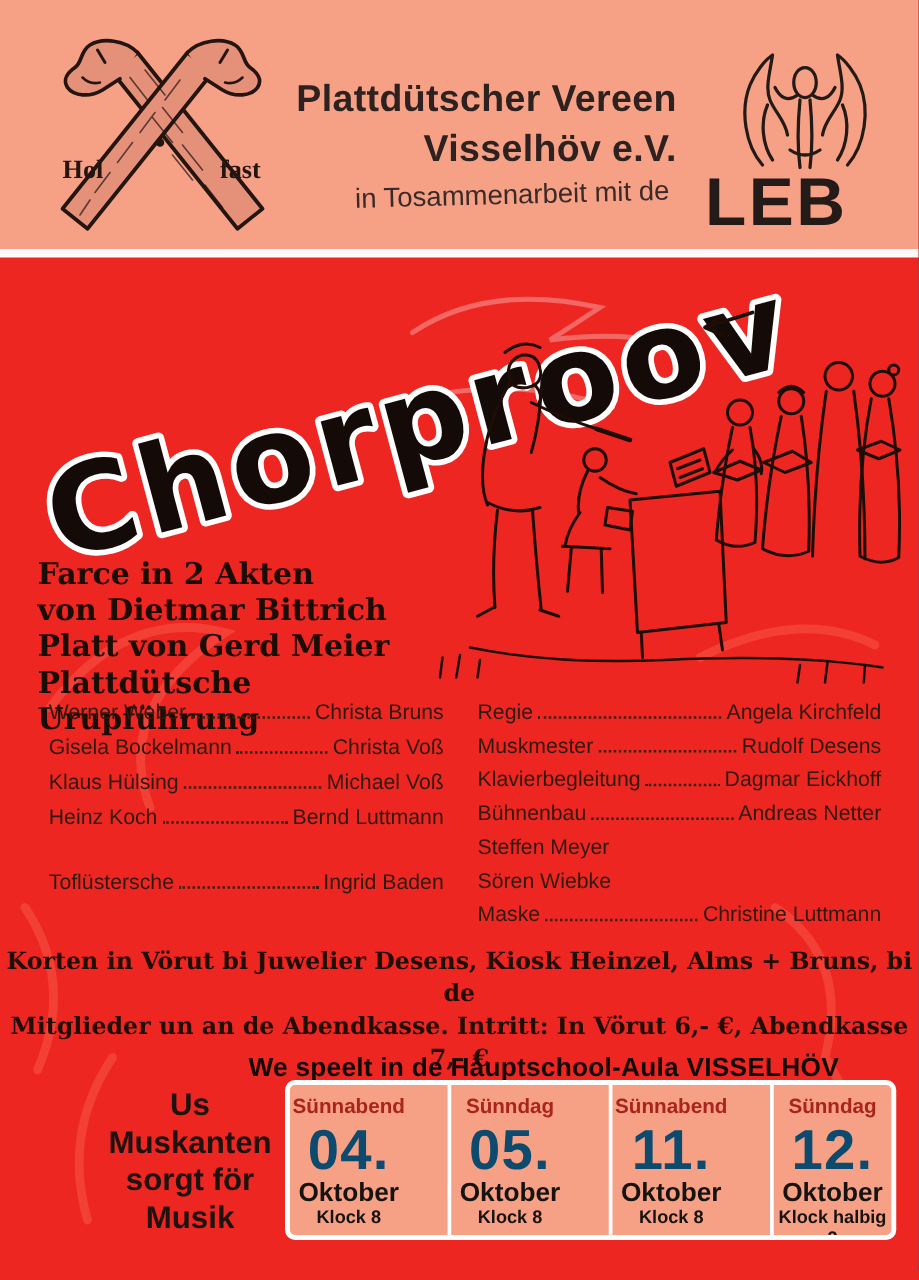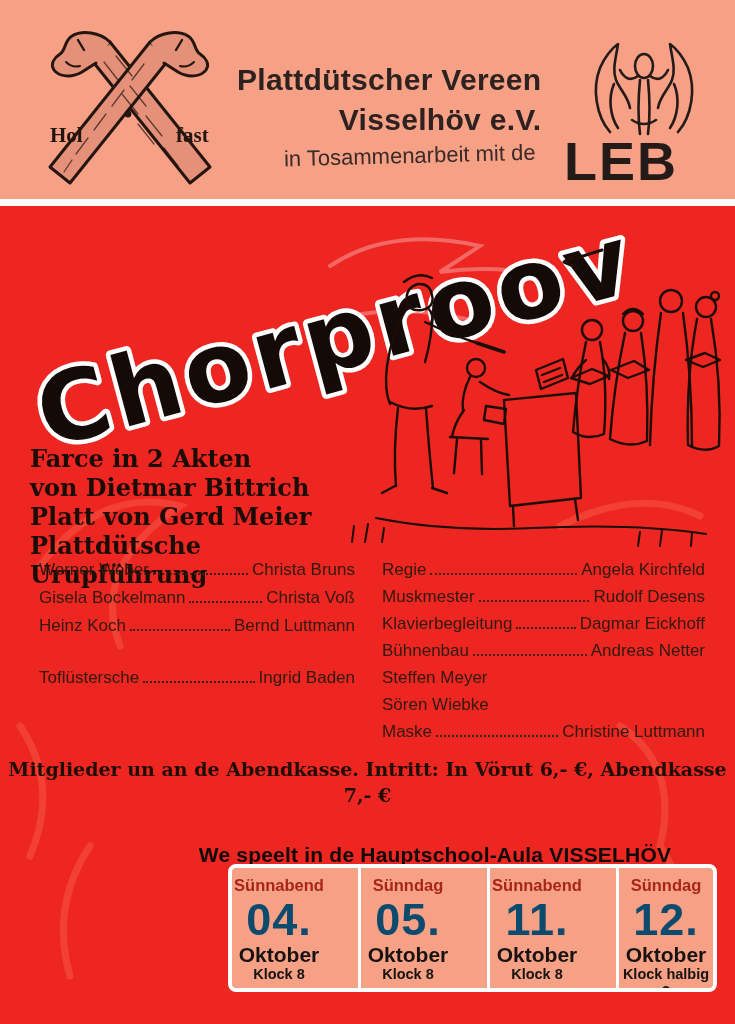--- a/index.html
+++ b/index.html
@@ -200,20 +200,25 @@
       <span class="role">Werner Weber</span>
       <span class="dots"></span>
       <span class="cname">Christa Bruns</span>
     </div>
     <div class="cast-row">
       <span class="role">Gisela Bockelmann</span>
       <span class="dots"></span>
       <span class="cname">Christa Voß</span>
     </div>
     <div class="cast-row">
+      <span class="role">Klaus Hülsing</span>
+      <span class="dots"></span>
+      <span class="cname">Michael Voß</span>
+    </div>
+    <div class="cast-row">
       <span class="role">Heinz Koch</span>
       <span class="dots"></span>
       <span class="cname">Bernd Luttmann</span>
     </div>
     <div class="cast-row gap-top">
       <span class="role">Toflüstersche</span>
       <span class="dots"></span>
       <span class="cname">Ingrid Baden</span>
     </div>
   </div>
@@ -246,25 +251,32 @@
       <span class="cname">Sören Wiebke</span>
     </div>
     <div class="cast-row">
       <span class="role">Maske</span>
       <span class="dots"></span>
       <span class="cname">Christine Luttmann</span>
     </div>
   </div>
 
   <div class="ticket-info">
+    <div>Korten in Vörut bi Juwelier Desens, Kiosk Heinzel, Alms + Bruns, bi de</div>
     <div>Mitglieder un an de Abendkasse. Intritt: In Vörut 6,- €, Abendkasse 7,- €</div>
   </div>
 
   <div class="venue-line">We speelt in de Hauptschool-Aula VISSELHÖV</div>
 
+  <div class="music-note">
+    <div>Us</div>
+    <div>Muskanten</div>
+    <div>sorgt för</div>
+    <div>Musik</div>
+  </div>
 
   <div class="date-panel">
     <div class="date-col">
       <div class="weekday">Sünnabend</div>
       <div class="day">04.</div>
       <div class="month">Oktober</div>
       <div class="time">Klock 8</div>
     </div>
     <div class="date-col">
       <div class="weekday">Sünndag</div>

